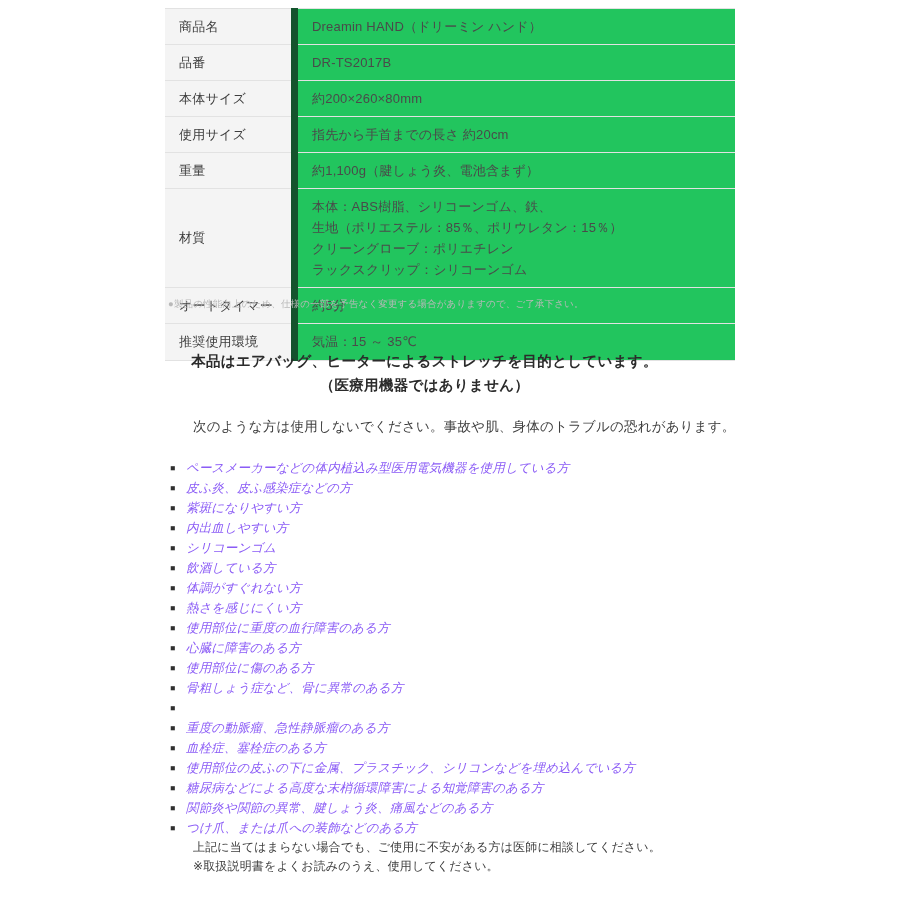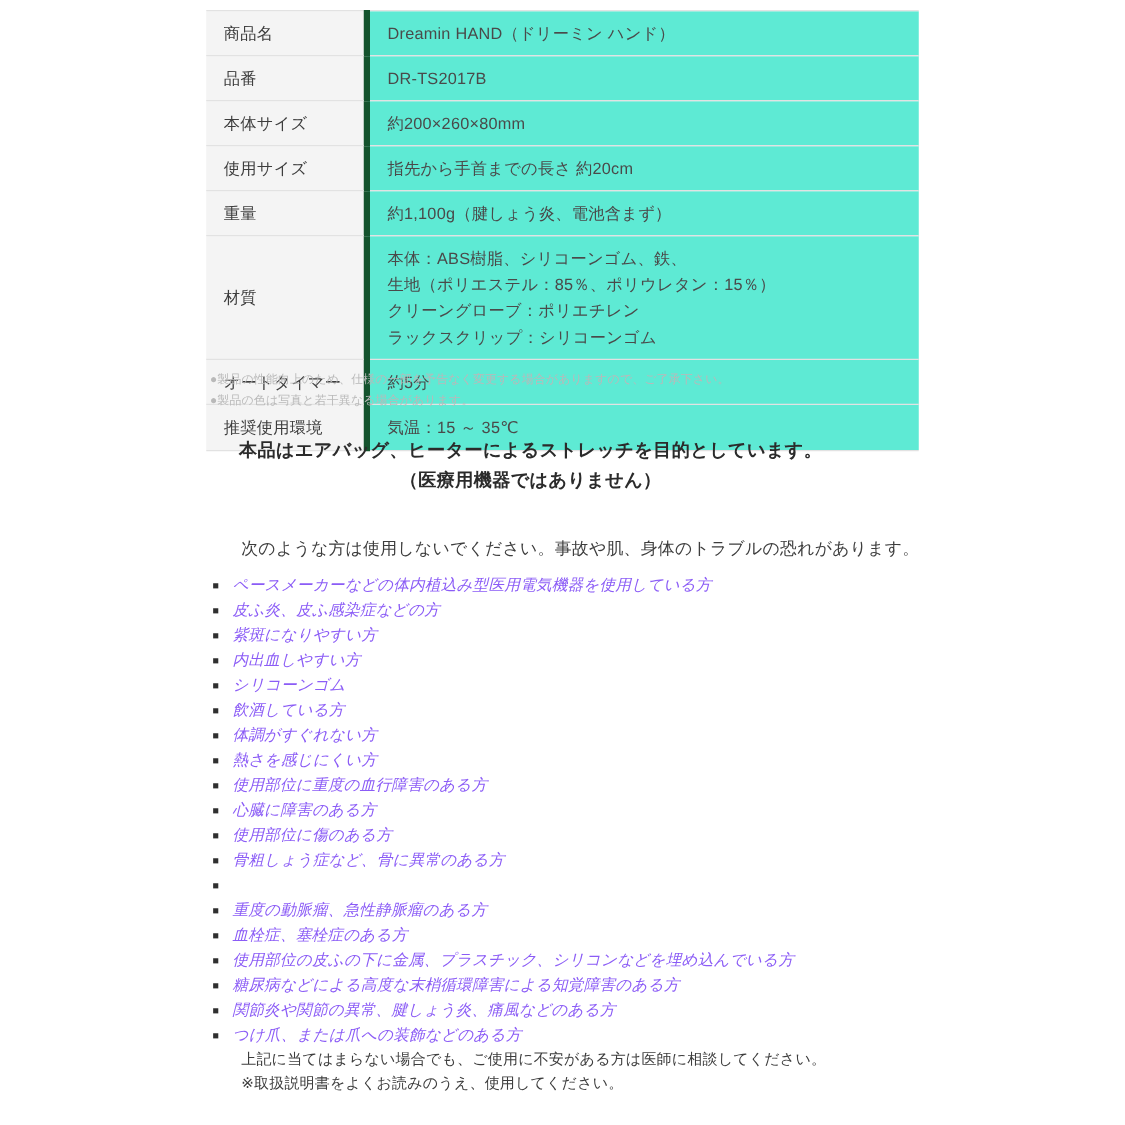--- a/index.html
+++ b/index.html
@@ -39,25 +39,25 @@
   }
   table.spec-table th {
     width: 112px;
     background: #f4f4f4;
     text-align: left;
     font-weight: normal;
     font-size: 13px;
     color: #3d3d3d;
     padding: 7px 0 7px 14px;
     vertical-align: middle;
-    border-right: 5px solid #14532d;
+    border-right: 7px solid #14532d;
     letter-spacing: 0.2px;
   }
   table.spec-table td {
-    background: #5eead4;
+    background: #22c55e;
     font-size: 13px;
     color: #4a4a4a;
     padding: 7px 8px 7px 14px;
     vertical-align: middle;
     letter-spacing: 0.2px;
   }
   table.spec-table td .multi-line {
     line-height: 1.62;
   }
   table.spec-table td .multi-line span {
@@ -91,21 +91,21 @@
     color: #2b2b2b;
     line-height: 1.65;
     letter-spacing: 0.3px;
   }
   .headline div { white-space: nowrap; }
 
   
   .intro {
     position: absolute;
     left: 193px;
-    top: 430px;
+    top: 418px;
     font-size: 13.5px;
     color: #3d3d3d;
     letter-spacing: 0.2px;
     white-space: nowrap;
   }
 
   
   .warn-list {
     position: absolute;
     left: 170px;
@@ -220,21 +220,20 @@
                 <span>気温：15 ～ 35℃</span>
               </div>
             </td>
           </tr>
         </tbody>
     </table>
   </div>
 
   <div class="disclaimer">
       <div>●製品の性能向上のため、仕様の一部を予告なく変更する場合がありますので、ご了承下さい。</div>
-      <div>●製品の色は写真と若干異なる場合があります。</div>
     </div>
 
   <div class="headline">
       <div>本品はエアバッグ、ヒーターによるストレッチを目的としています。</div>
       <div>（医療用機器ではありません）</div>
     </div>
 
   <div class="intro">次のような方は使用しないでください。事故や肌、身体のトラブルの恐れがあります。</div>
 
   <div class="warn-list">

